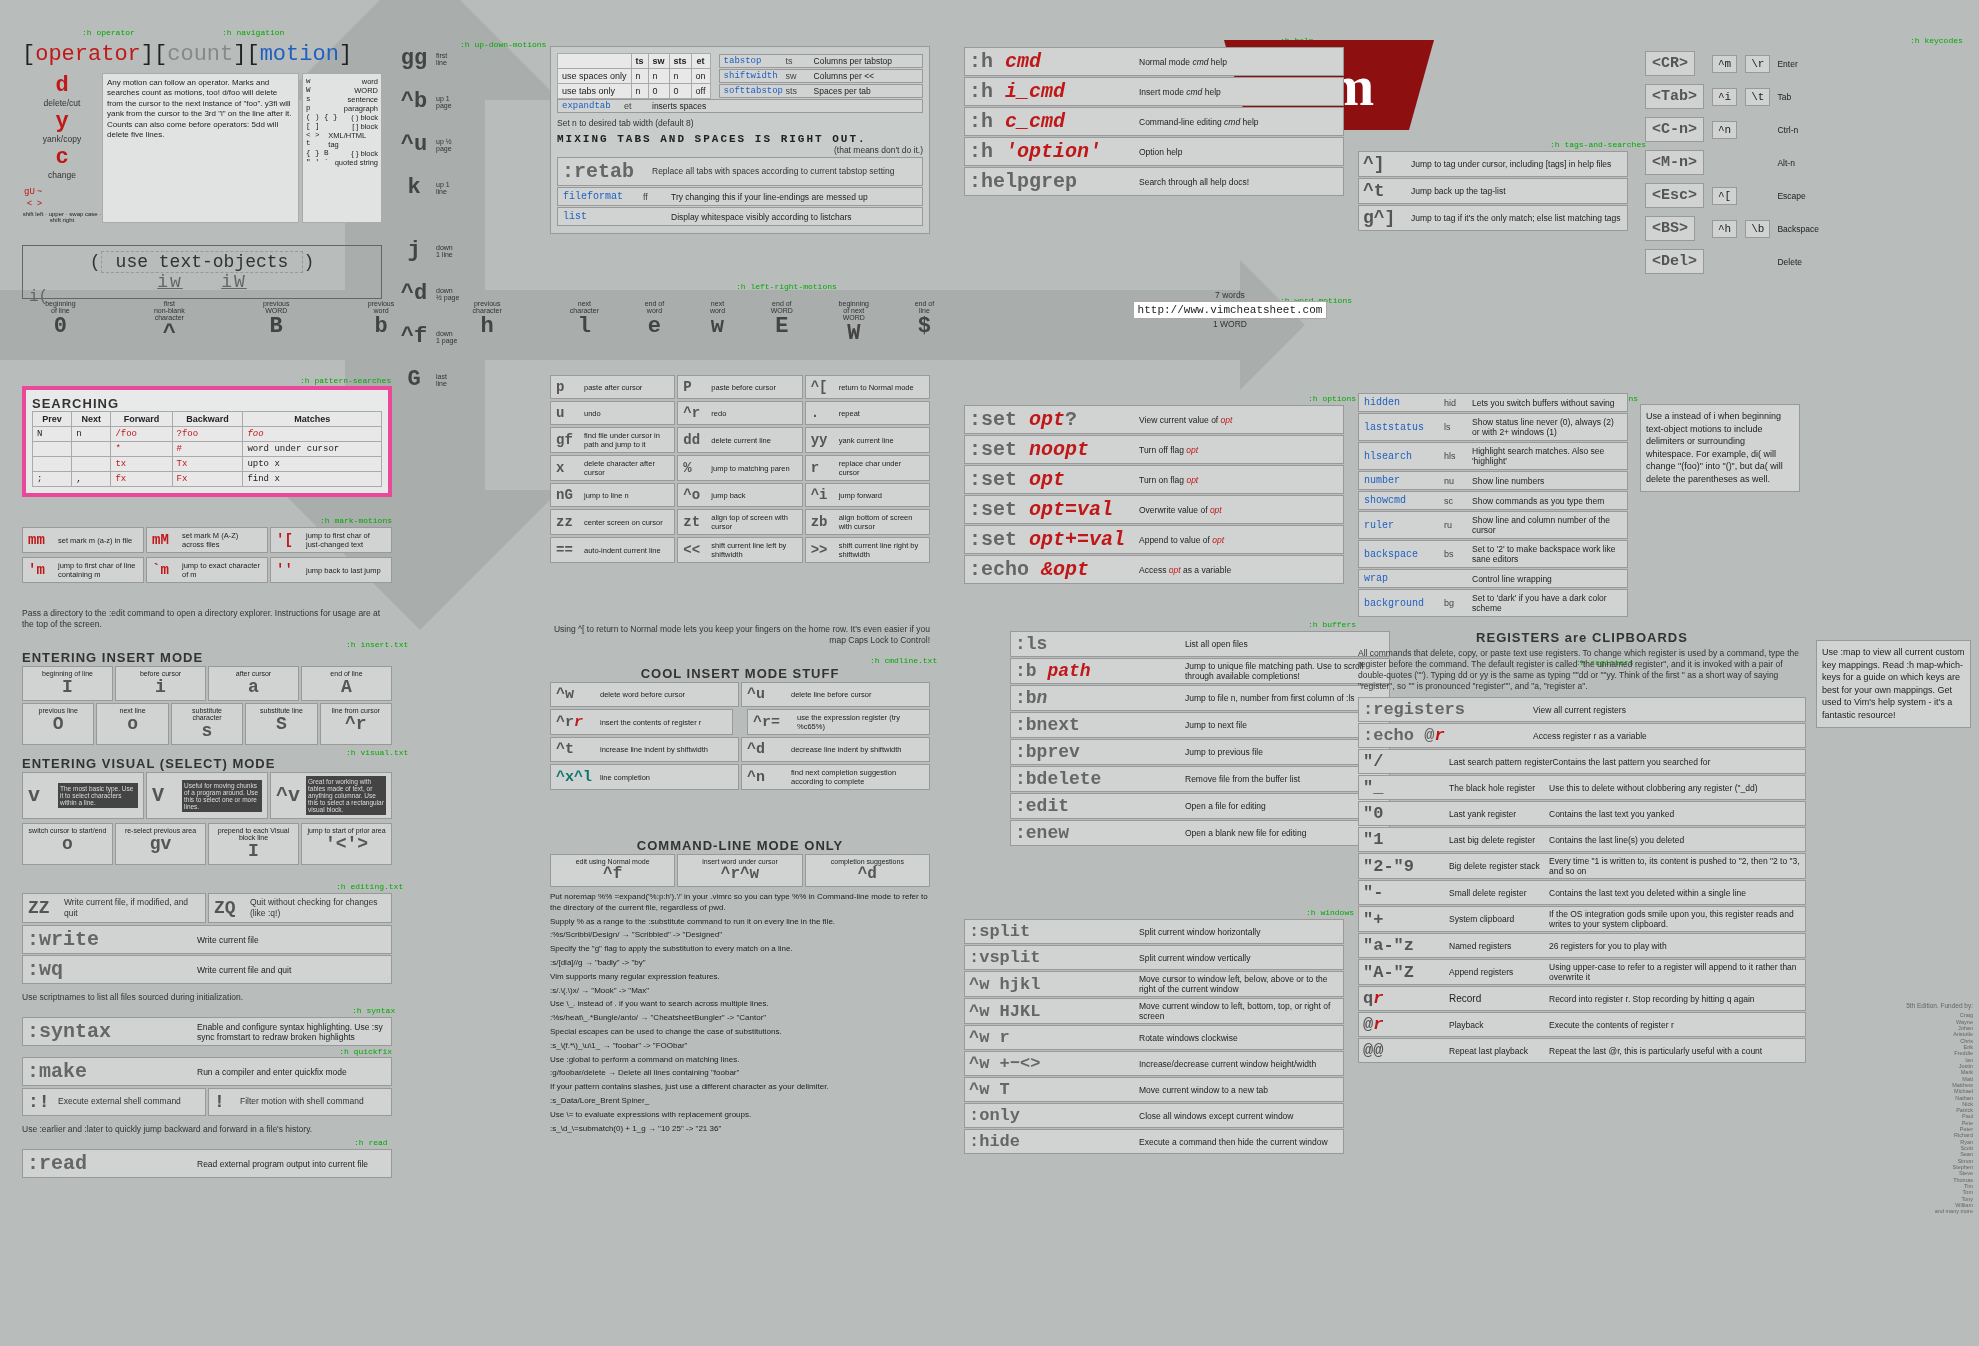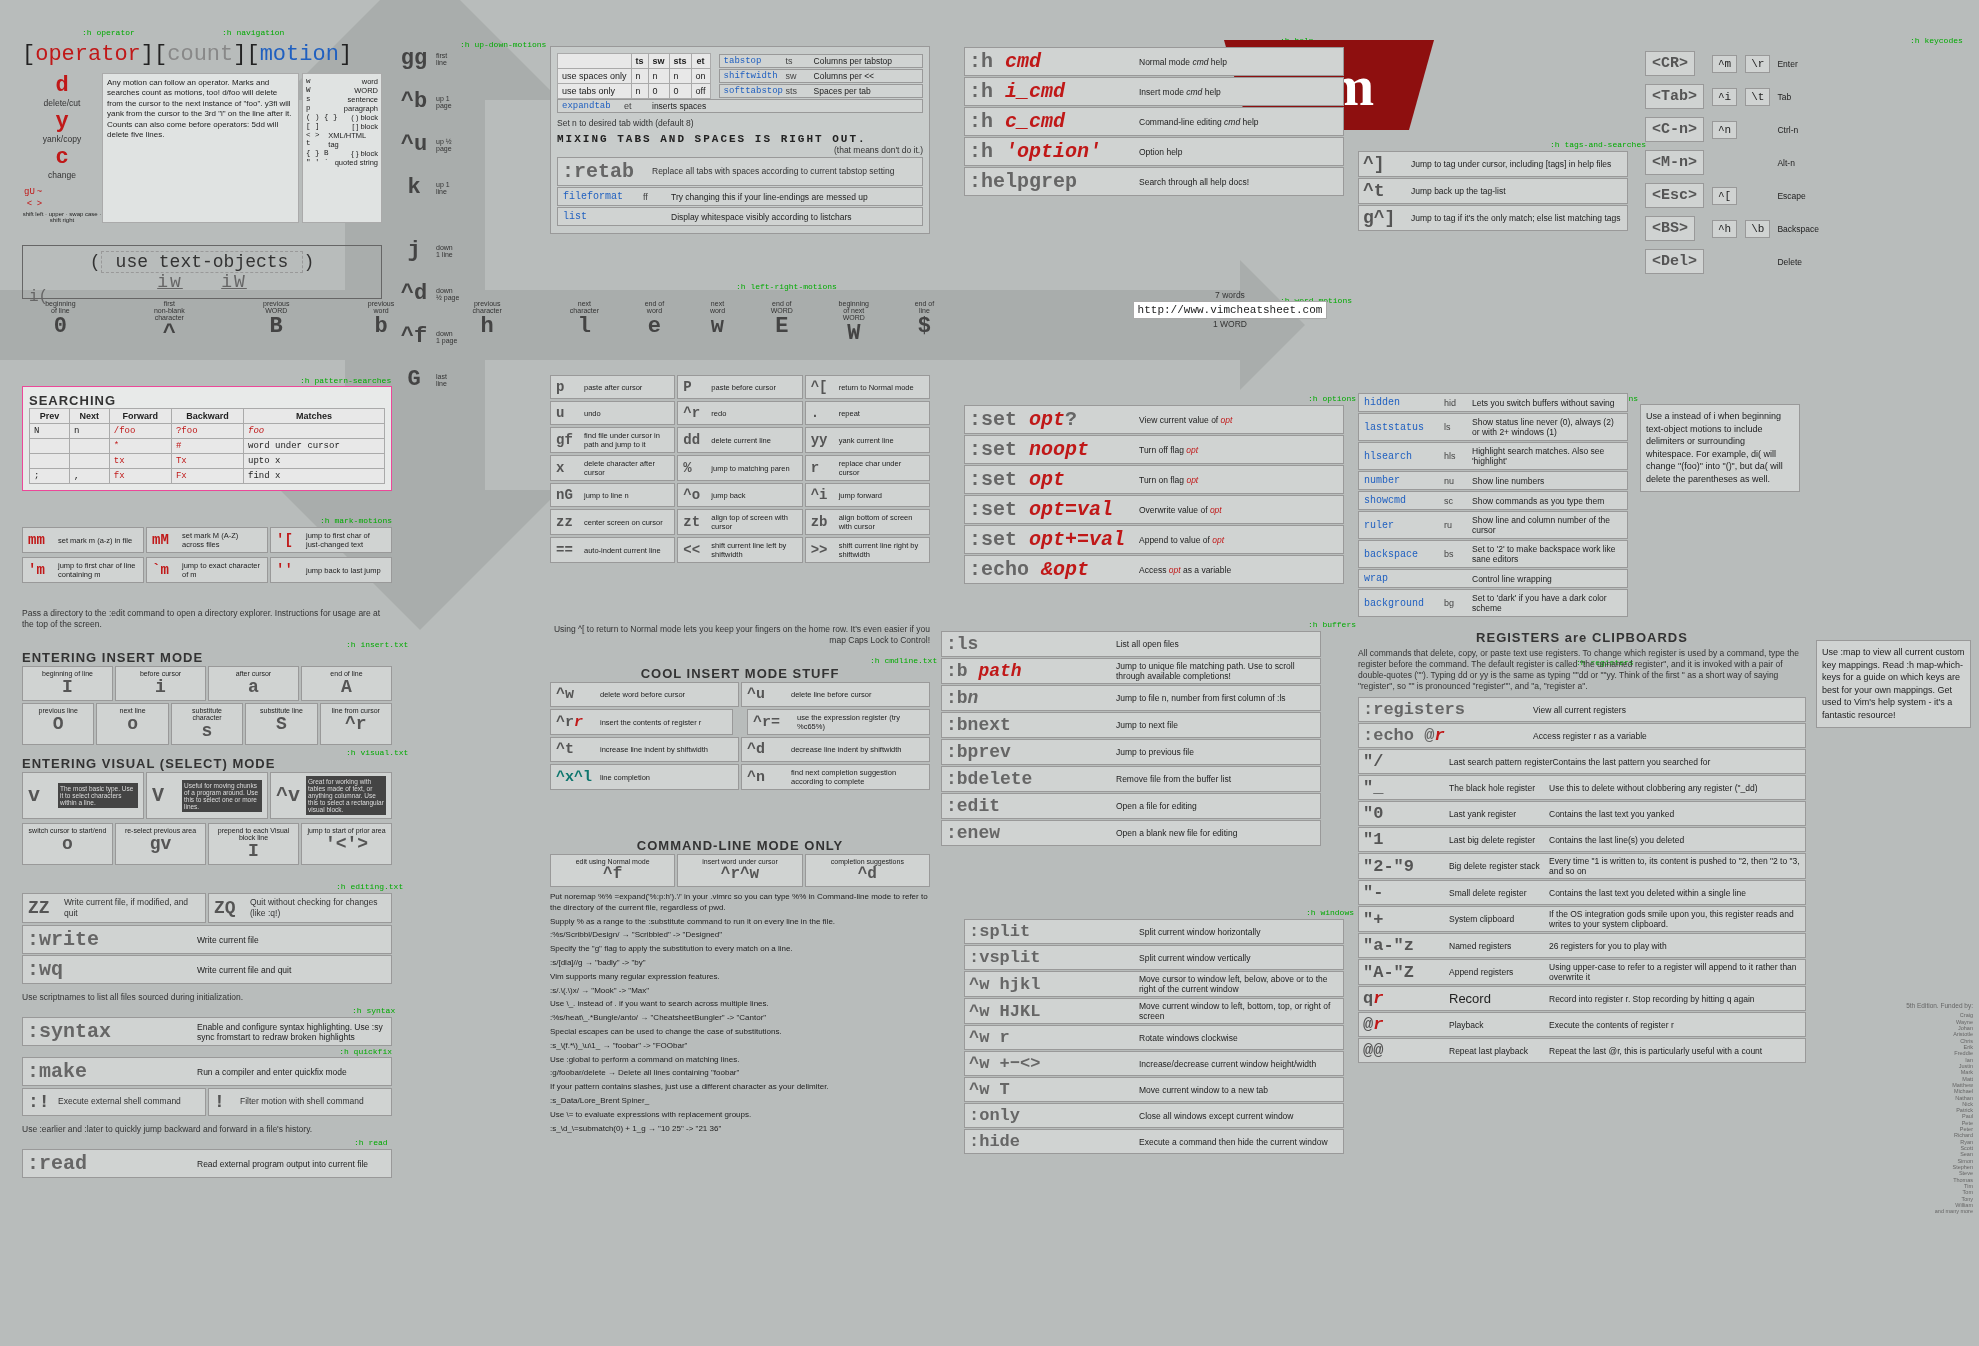--- a/index.html
+++ b/index.html
@@ -362,21 +362,21 @@
           <td><span class="keyc">&lt;Del&gt;</span></td>
           <td></td>
           <td></td>
           <td class="lbl">Delete</td>
         </tr>
       </tbody>
     </table>
   </div>
 
 <div class="hlink" style="left:300px;top:376px">:h pattern-searches</div>
-<div class="panel" style="left:22px;top:386px;width:370px;background:#e8eae9;border:1px solid #ec4899;padding:6px">
+<div class="panel" style="left:22px;top:386px;width:370px;background:#e8eae9;border:4px solid #ec4899;padding:6px">
  <div class="title">SEARCHING</div>
  <table class="tbl" style="width:100%" id="searchtbl">
       <tbody>
         <tr>
           <th>Prev</th>
           <th>Next</th>
           <th>Forward</th>
           <th>Backward</th>
           <th>Matches</th>
         </tr>
@@ -790,21 +790,21 @@
       <span class="cmdkey">:set <span class="cmdopt">opt+=</span><span class="cmdopt">val</span></span>
       <span class="cmddesc">Append to value of <i class="red">opt</i></span>
     </div>
     <div class="cmdrow">
       <span class="cmdkey">:echo <span class="cmdopt">&amp;opt</span></span>
       <span class="cmddesc">Access <i class="red">opt</i> as a variable</span>
     </div>
   </div>
 
 <div class="hlink" style="left:1308px;top:620px">:h buffers</div>
-<div class="panel" style="left:941px;top:630px;width:380px" id="bufcol">
+<div class="panel" style="left:1010px;top:630px;width:380px" id="bufcol">
     <div class="cmdrow">
       <span class="cmdkey" style="font-size:18px">:ls</span>
       <span class="cmddesc">List all open files</span>
     </div>
     <div class="cmdrow">
       <span class="cmdkey" style="font-size:18px">:b <span class="cmdopt">path</span></span>
       <span class="cmddesc">Jump to unique file matching path. Use <tab> to scroll through available completions!</tab></span>
     </div>
     <div class="cmdrow">
       <span class="cmdkey" style="font-size:18px">:b<i>n</i></span>
@@ -976,21 +976,21 @@
         <span style="font-size:8.5px;min-width:100px">Named registers</span>
         <span class="cmddesc">26 registers for you to play with</span>
       </div>
       <div class="cmdrow">
         <span class="mono" style="font-size:17px;font-weight:bold;color:#555;min-width:86px">"A-"Z</span>
         <span style="font-size:8.5px;min-width:100px">Append registers</span>
         <span class="cmddesc">Using upper-case to refer to a register will append to it rather than overwrite it</span>
       </div>
       <div class="cmdrow">
         <span class="mono" style="font-size:17px;font-weight:bold;color:#555;min-width:86px">q<span class="red ital">r</span></span>
-        <span style="font-size:13px;min-width:100px">Record</span>
+        <span style="font-size:10px;min-width:100px">Record</span>
         <span class="cmddesc">Record into register r. Stop recording by hitting q again</span>
       </div>
       <div class="cmdrow">
         <span class="mono" style="font-size:17px;font-weight:bold;color:#555;min-width:86px">@<span class="red ital">r</span></span>
         <span style="font-size:8.5px;min-width:100px">Playback</span>
         <span class="cmddesc">Execute the contents of register r</span>
       </div>
       <div class="cmdrow">
         <span class="mono" style="font-size:17px;font-weight:bold;color:#555;min-width:86px">@@</span>
         <span style="font-size:8.5px;min-width:100px">Repeat last playback</span>

